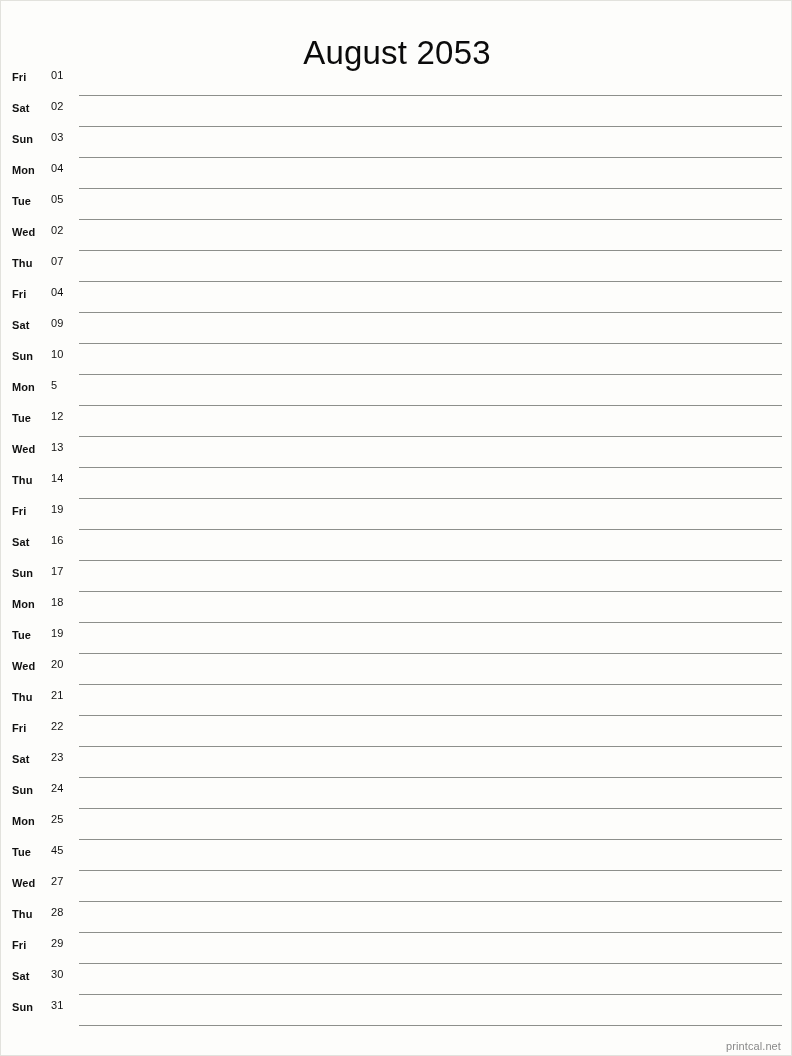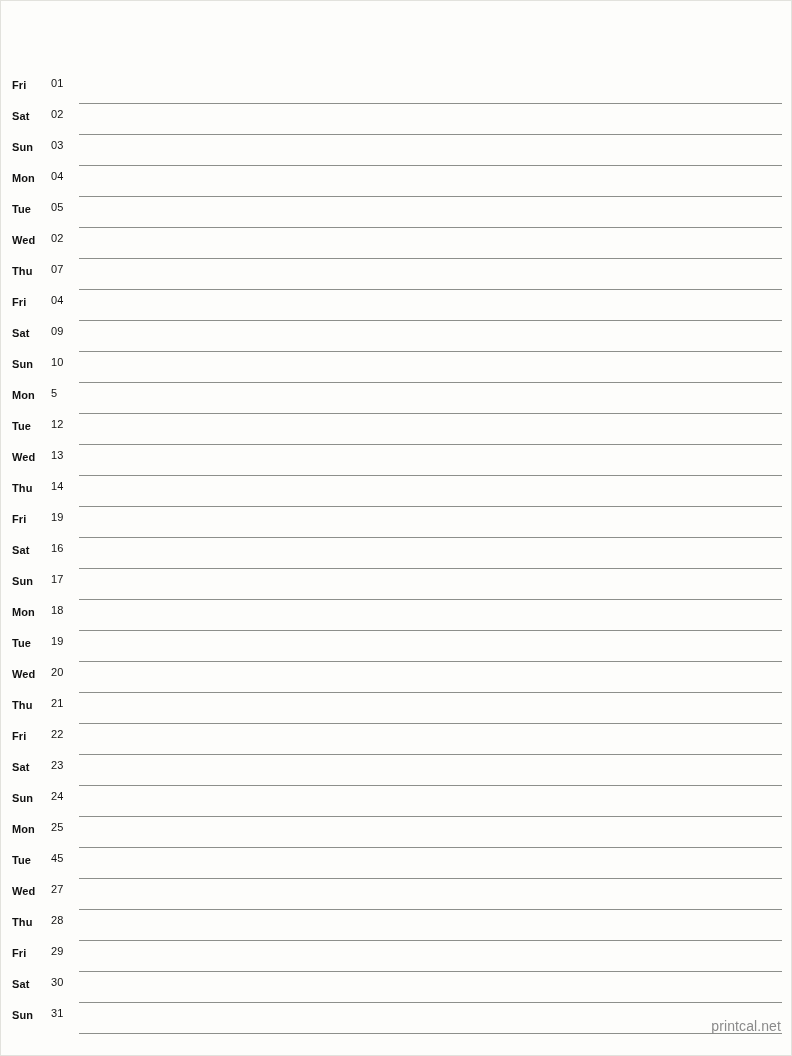--- a/index.html
+++ b/index.html
@@ -33,21 +33,20 @@
     font-weight: 400;
     color: #0b0b0b;
     letter-spacing: 0.2px;
     line-height: 40px;
   }
   .day-list {
     position: absolute;
     top: 64px;
     left: 0;
     width: 792px;
-    margin-top: 8px;
   }
   .day-row {
     position: relative;
     height: 31px;
     width: 792px;
   }
   .day-row .dow {
     position: absolute;
     left: 11px;
     top: 6px;
@@ -74,31 +73,32 @@
     position: absolute;
     left: 78px;
     right: 11px;
     bottom: 0;
     height: 0;
     border-bottom: 1px solid #8d8f8b;
   }
   .footer-credit {
     position: absolute;
     right: 10px;
-    bottom: 21px;
-    font-size: 14px;
+    bottom: 3px;
+    font-size: 11px;
     color: #8a8a8a;
     letter-spacing: 0.1px;
   }
 </style>
 </head>
 <body>
 
 <div class="page">
 
+  <h1 class="page-title">August 2053</h1>
 
   <div class="day-list">
       <div class="day-row">
         <span class="dow">Fri</span>
         <span class="dnum">01</span>
         <span class="writing-line"></span>
       </div>
       <div class="day-row">
         <span class="dow">Sat</span>
         <span class="dnum">02</span>

